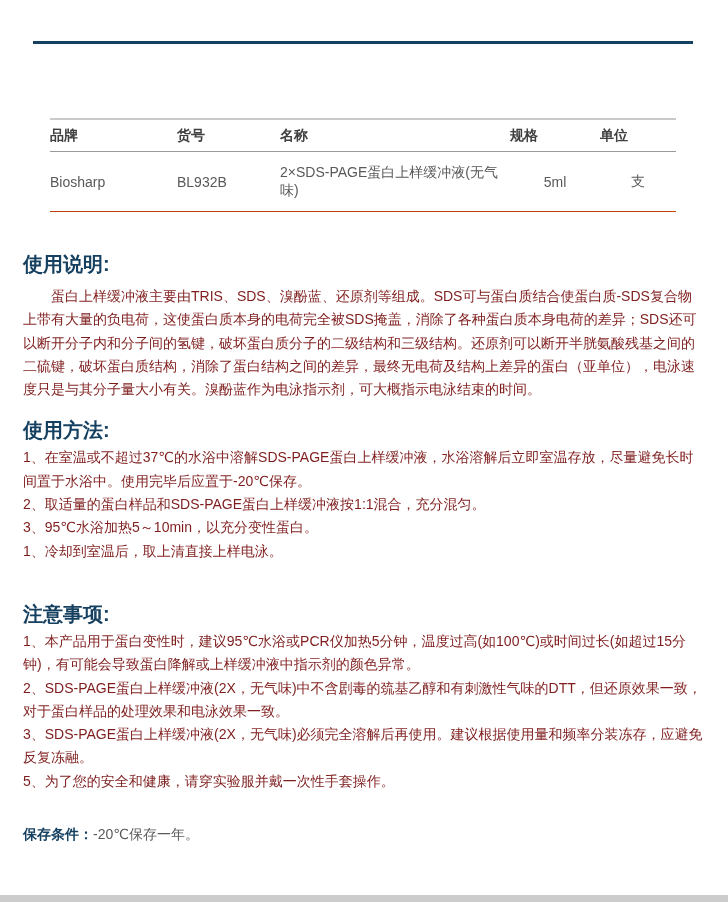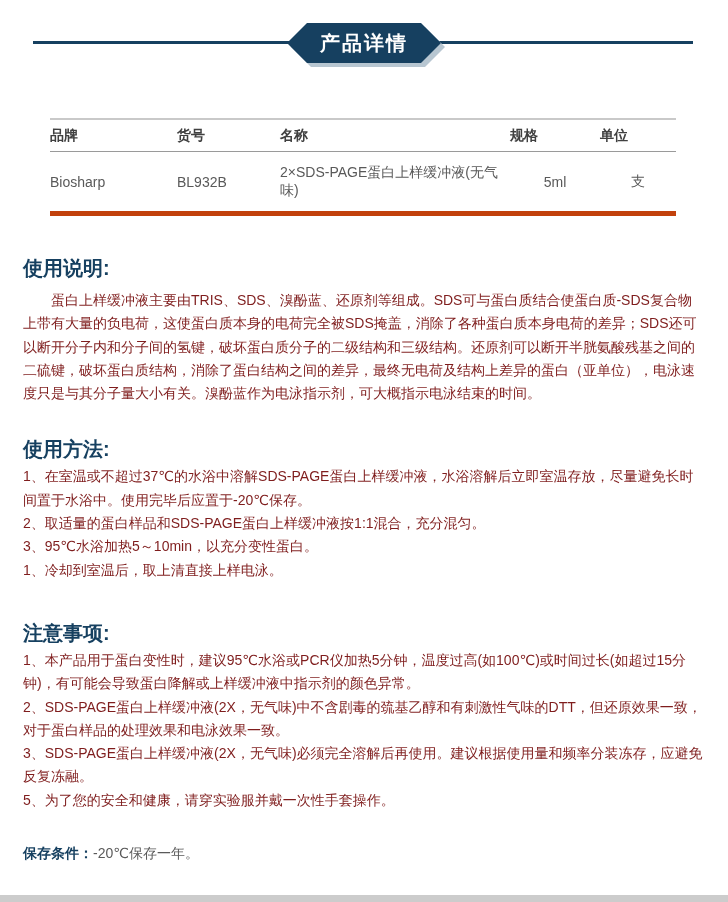--- a/index.html
+++ b/index.html
@@ -36,38 +36,38 @@
     color:#ffffff; font-size:20px; font-weight:bold; letter-spacing:2px;
   }
 
   
   table.product {
     width:626px; margin:55px 0 0 50px;
     border-collapse:collapse; table-layout:fixed;
     font-size:14px;
   }
   table.product thead tr { border-top:2px solid #c9c9c9; border-bottom:1px solid #9a9a9a; }
-  table.product tbody tr { border-bottom:5px solid #c2410c; }
+  table.product tbody tr { border-bottom:1px solid #c2410c; }
   table.product th {
     color:#404040; font-weight:bold; text-align:left;
     padding:7px 0 6px 0; font-size:14px;
   }
   table.product td { color:#595959; padding:12px 0 11px 0; }
   .col-brand { width:127px; } .col-code { width:103px; } .col-name { width:230px; }
   .col-spec { width:90px; } .col-unit { width:76px; }
   th.first, td.first { padding-left:17px; }
   .center { text-align:center; }
 
   
   .content { padding:0 23px 0 23px; }
   h2.sec-heading {
     color:#164060; font-size:20px; font-weight:bold; line-height:22px;
   }
   .h-desc   { margin-top:41px; }
-  .h-method { margin-top:33px; }
+  .h-method { margin-top:18px; }
   .h-notes  { margin-top:40px; }
   .body-text {
     font-size:14px; line-height:23.3px; color:#7f1d1d;
   }
   p.desc { margin-top:10px; text-indent:2em; }
   .list { margin-top:5px; }
   .list p { margin:0; }
 
   
   .storage { margin-top:30px; font-size:14px; line-height:23px; }
@@ -80,26 +80,20 @@
     background:#cccccc;
   }
 </style>
 </head>
 <body>
 
 <div class="page">
 
   <div class="banner">
     <div class="banner-line"></div>
-    <div class="badge-wrap">
-      <div class="badge-shadow"></div>
-      <div class="badge">
-        <span>产品详情</span>
-      </div>
-    </div>
   </div>
 
   <table class="product">
     <colgroup>
       <col class="col-brand">
         <col class="col-code">
         <col class="col-name">
         <col class="col-spec">
         <col class="col-unit">
     </colgroup>

